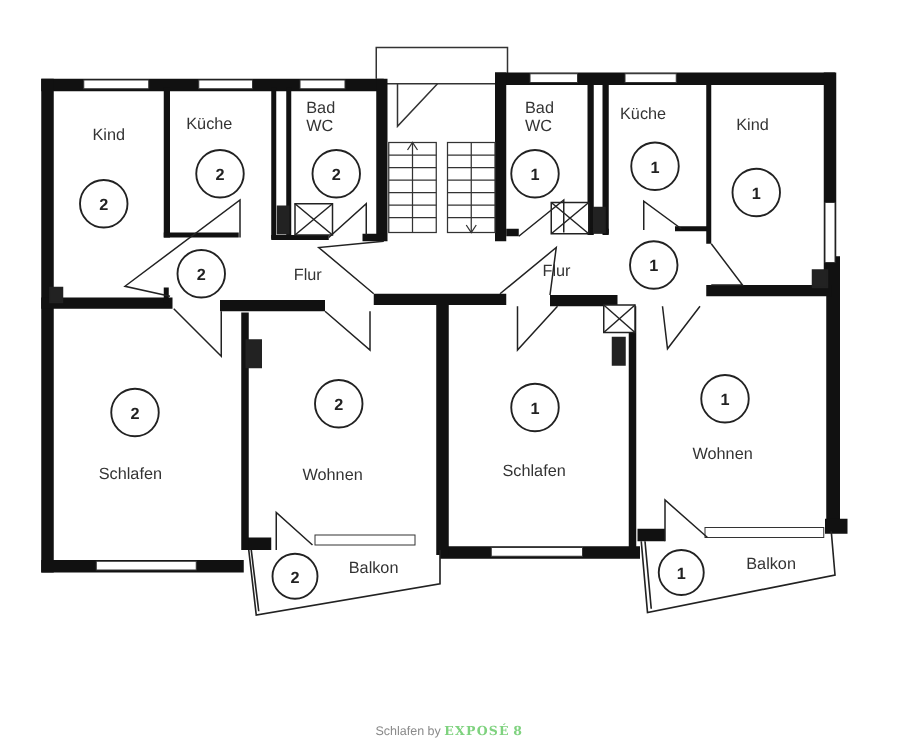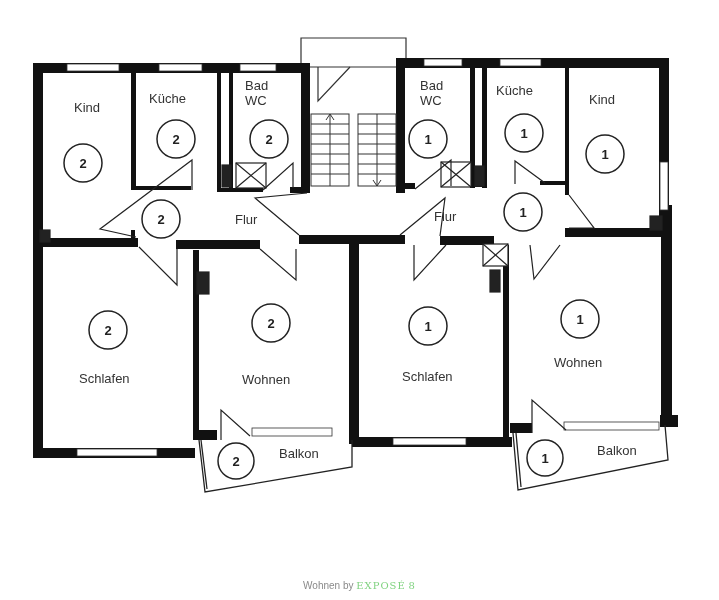--- a/index.html
+++ b/index.html
@@ -1,21 +1,21 @@
 <!DOCTYPE html>
 <html><head>
 <meta charset="utf-8">
 <style>
   html, body { margin: 0; padding: 0; background: #ffffff; }
   body { width: 719px; height: 600px; position: relative; overflow: hidden; font-family: "Liberation Sans", sans-serif; }
   #plan { position: absolute; left: 0; top: 0; width: 719px; height: 600px; }
   .lbl { font-family: "Liberation Sans", sans-serif; font-size: 13px; fill: #333; }
   .num { font-family: "Liberation Sans", sans-serif; font-size: 13px; font-weight: bold; fill: #222; }
   .footer { position: absolute; left: 0; width: 719px; top: 580px; text-align: center; font-size: 10px; color: #8a8a8a; }
-  .brand { color: #7fd27f; font-weight: normal; letter-spacing: 1px; font-family: "DejaVu Serif", serif; }
+  .brand { color: #7fd27f; font-weight: bold; letter-spacing: 1px; font-family: "DejaVu Serif", serif; }
 </style>
 </head>
 <body>
 
 <svg id="plan" viewBox="0 0 719 600" xmlns="http://www.w3.org/2000/svg">
 
   <rect x="0" y="0" width="719" height="600" fill="#ffffff"></rect>
 
   <g stroke="#333" fill="none" stroke-width="1.2">
     <polyline points="301,63 301,38 406,38 406,63"></polyline>
@@ -217,16 +217,16 @@
     <text class="num" x="580" y="324" text-anchor="middle">1</text>
   </g>
   <g>
     <text class="lbl" x="597" y="455">Balkon</text>
     <circle cx="545" cy="458" r="18" fill="#fff" stroke="#222" stroke-width="1.5"></circle>
     <text class="num" x="545" y="463" text-anchor="middle">1</text>
   </g>
 </svg>
 
 <div class="footer">
-  <span>Wohnen by</span>
+  <span>Schlafen by</span>
   <span class="brand">EXPOSÉ</span>
   <span class="brand">8</span>
 </div>
 
 </body></html>

